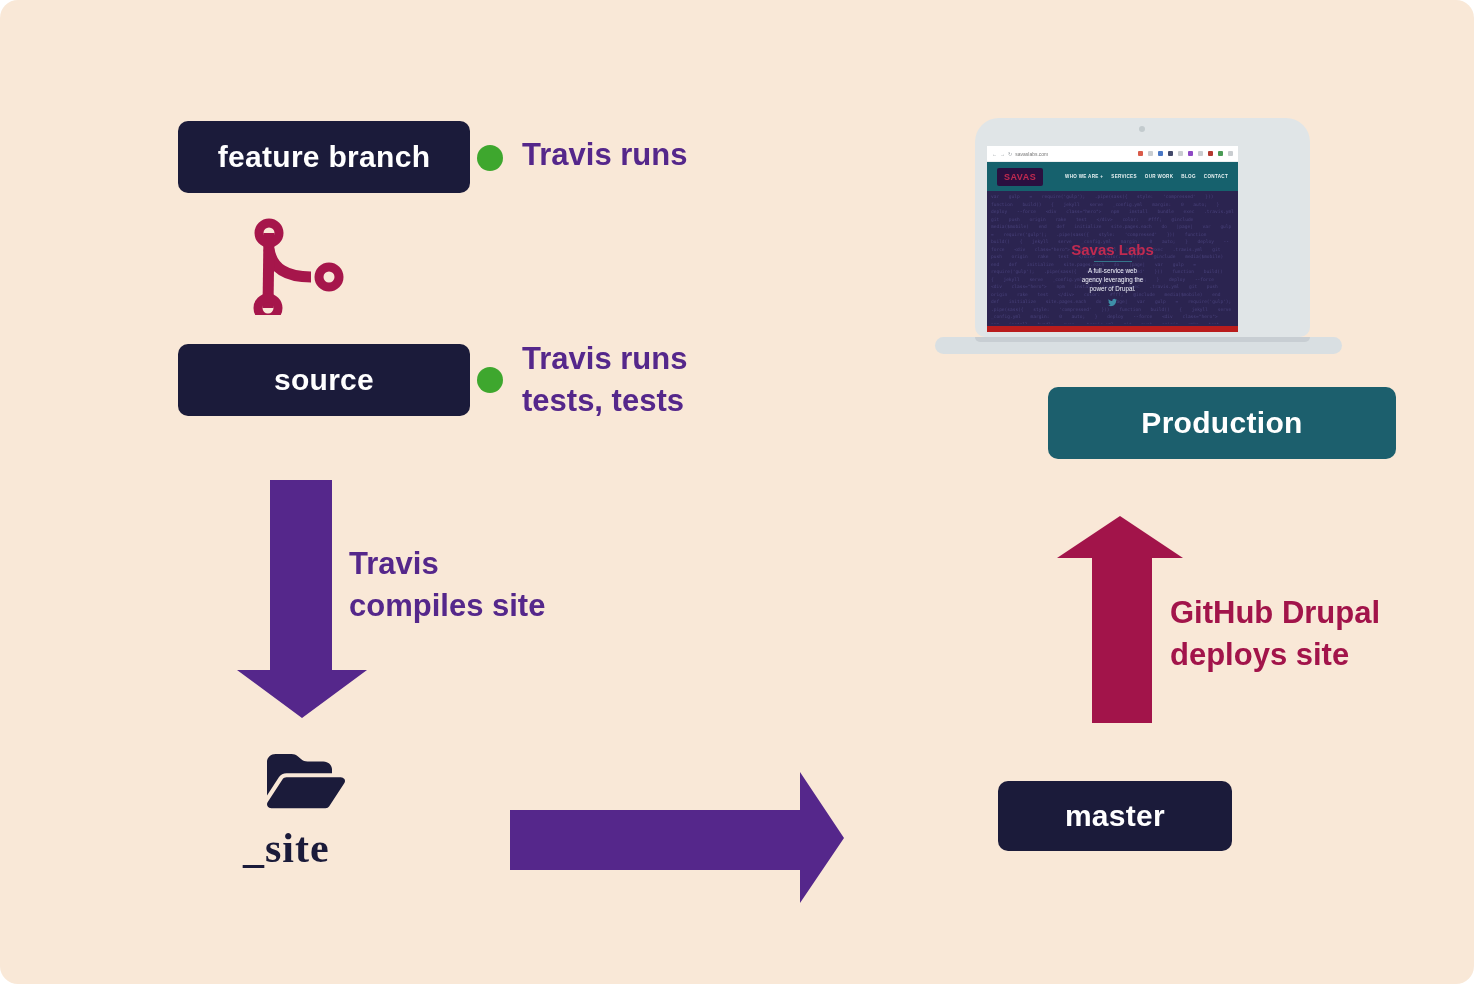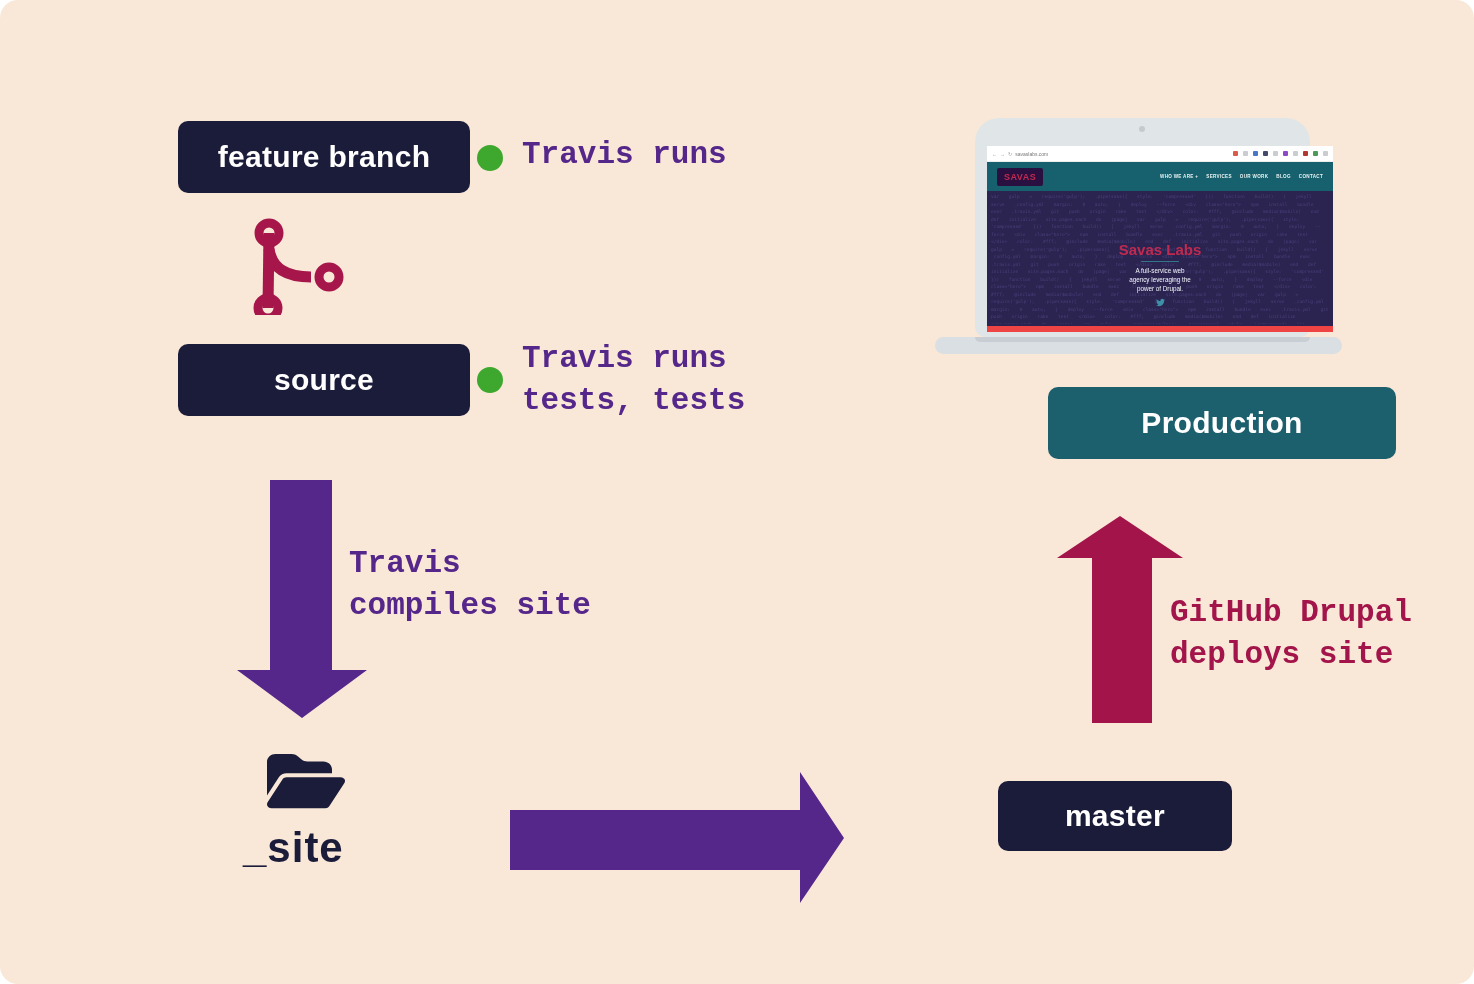--- a/index.html
+++ b/index.html
@@ -10,40 +10,40 @@
   }
   .abs{position:absolute;}
   .node{
     position:absolute;display:flex;align-items:center;justify-content:center;
     color:#ffffff;font-weight:700;font-size:30px;border-radius:10px;
     letter-spacing:.3px;
   }
   .node.navy{background:#1B1B3A;margin-left:23px;}
   .node.teal{background:#1C5F6D;}
   .dot{position:absolute;width:26px;height:26px;border-radius:50%;background:#3EA72E;}
-  .ann{position:absolute;font-weight:700;font-size:31px;line-height:42px;font-family:Liberation Mono, monospace;}
+  .ann{position:absolute;font-weight:700;font-size:31px;line-height:42px;}
   .ann.purple{color:#55278B;}
   .ann.crimson{color:#A2144A;}
   .ann.center{text-align:center;}
   .site-label{
-    position:absolute;font-family:Liberation Sans, sans-serif;
+    position:absolute;font-family:Liberation Serif, serif;
     font-weight:700;font-size:42px;color:#1B1B3A;letter-spacing:1px;
   }
   svg{display:block;}
 
   
   .laptop{position:absolute;left:935px;top:115px;width:410px;height:245px;}
   .lid{
     position:absolute;left:40px;top:3px;width:335px;height:219px;
     background:#E0E5E7;border-radius:24px 24px 10px 10px;
   }
   .cam{position:absolute;left:164px;top:8px;width:6px;height:6px;border-radius:50%;background:#c3cbce;}
   .screen{
-    position:absolute;left:12px;top:28px;width:346px;height:186px;
-    background:#ef4444;overflow:hidden;
+    position:absolute;left:12px;top:28px;width:251px;height:186px;
+    background:#b91c1c;overflow:hidden;
   }
   .urlbar{
     height:15px;background:#ffffff;display:flex;align-items:center;
     padding:0 5px;font-size:5px;color:#9aa0a4;gap:3px;border-bottom:1px solid #eceeef;
   }
   .urlbar .url{font-size:5px;color:#777;}
   .urlbar .spacer{flex:1;}
   .ext{width:5px;height:5px;border-radius:1px;display:inline-block;margin-left:2px;}
   .e1{background:#d95b4a;}.e2{background:#c9cdd0;}.e3{background:#4a77c4;}.e4{background:#444a6b;}
   .e5{background:#c9cdd0;}.e6{background:#8e4ac4;}.e7{background:#c9cdd0;}.e8{background:#b3382f;}

